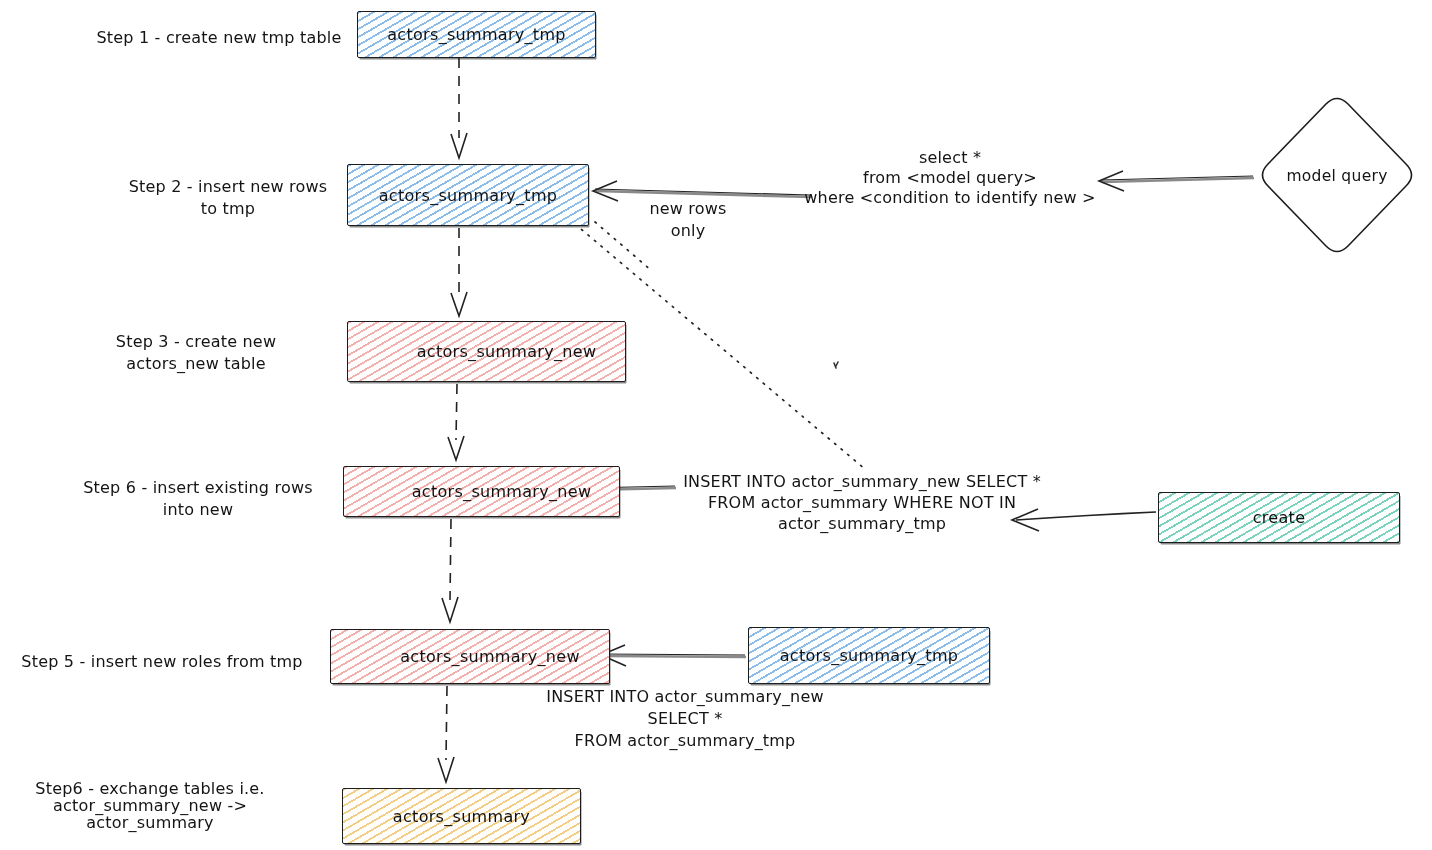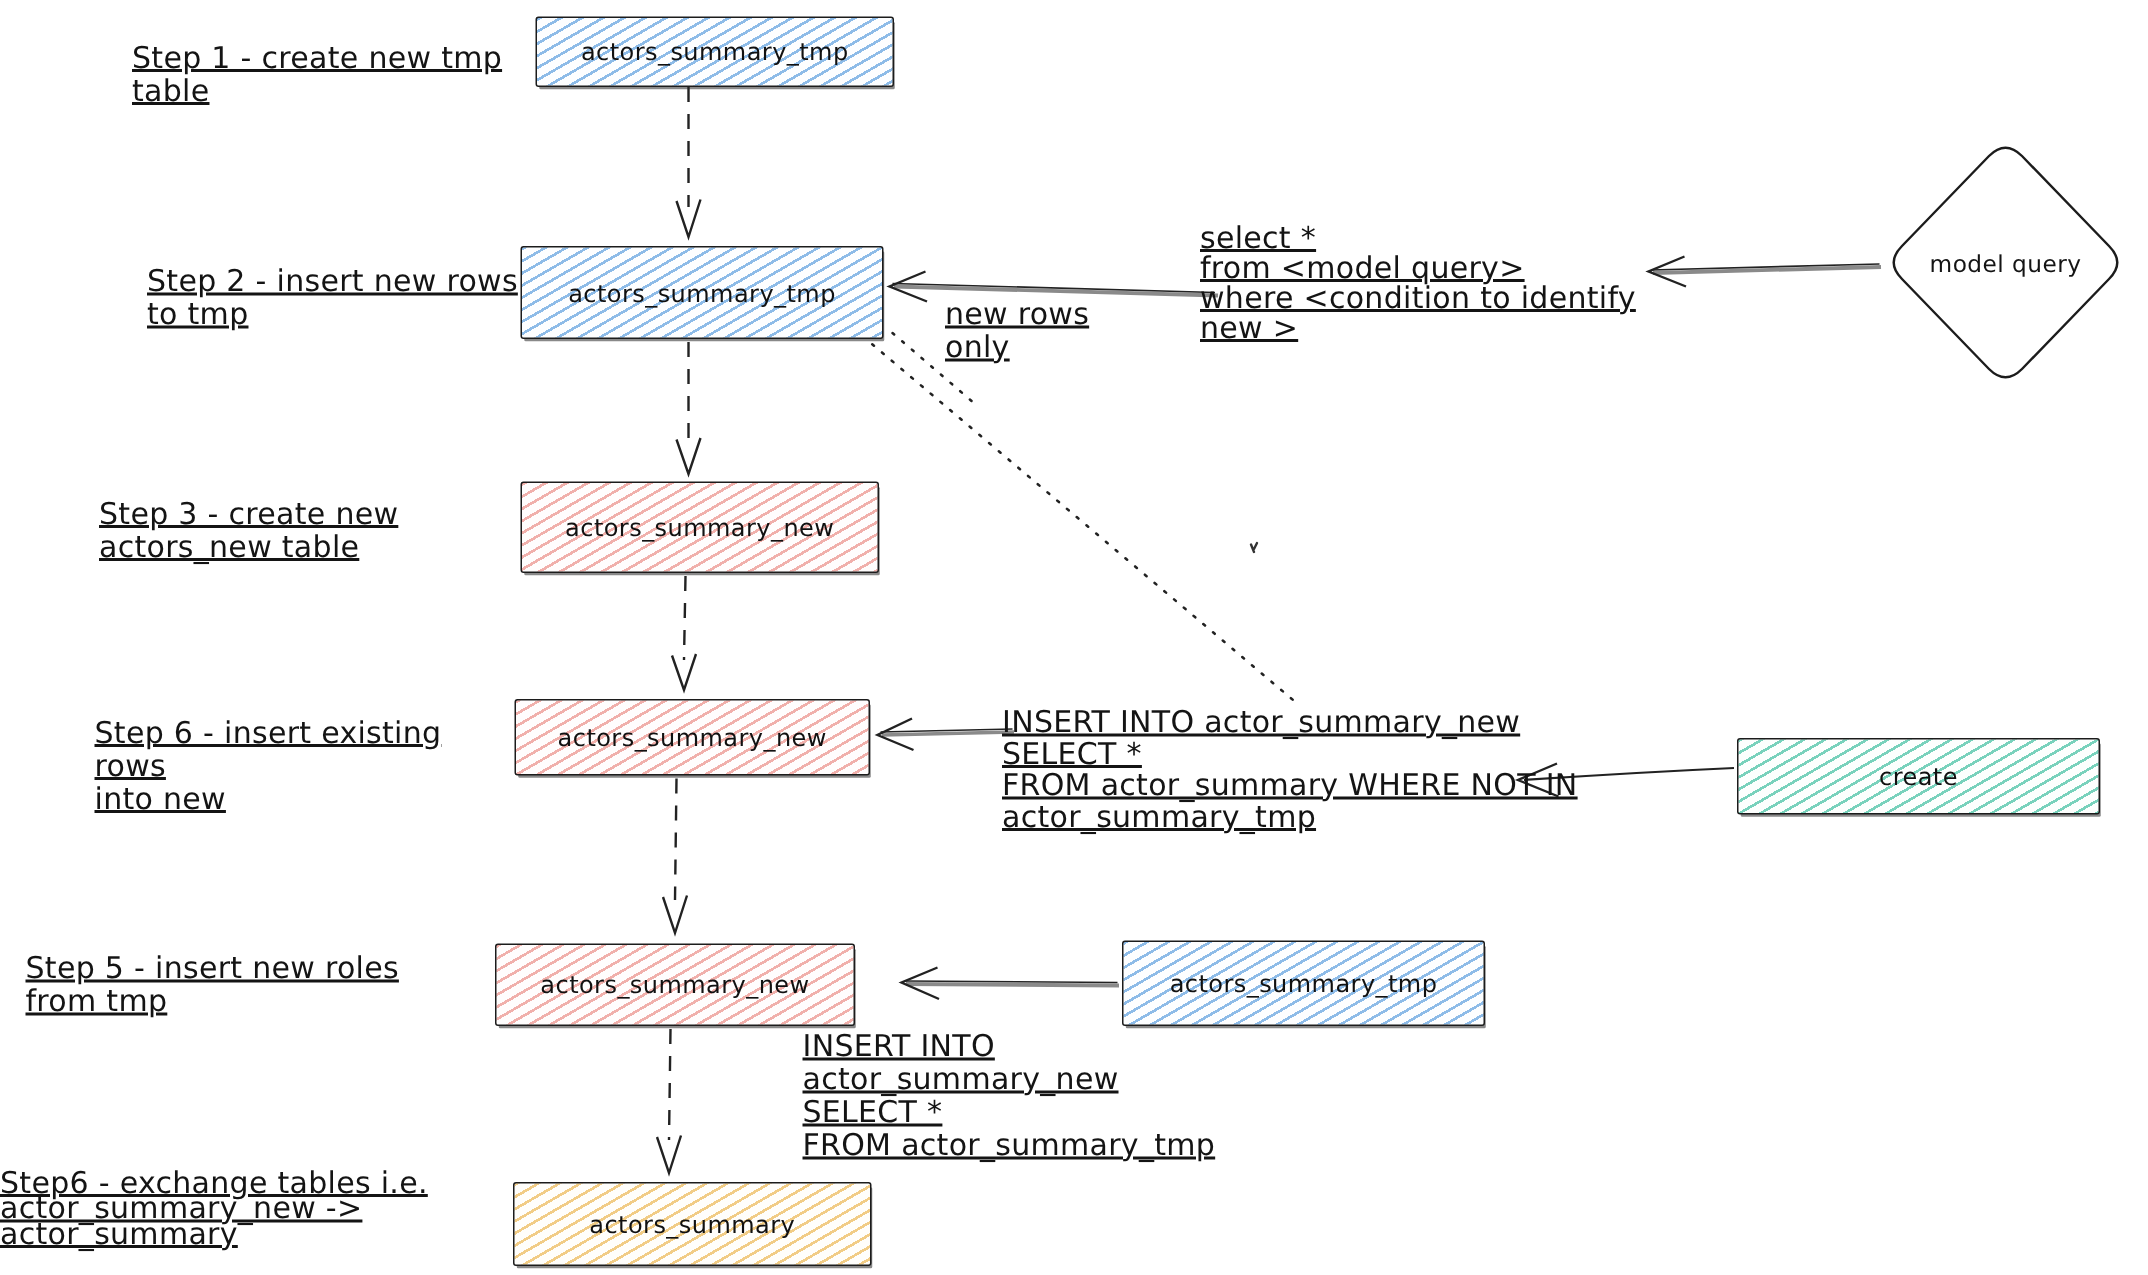--- a/index.html
+++ b/index.html
@@ -33,39 +33,39 @@
     letter-spacing: 0.3px;
     box-shadow: 1.5px 2.5px 0 -1px rgba(40,40,40,0.55);
   }
   .hatch-blue {
     background: repeating-linear-gradient(150deg,
       rgba(122,176,228,0.85) 0 1.8px, rgba(255,255,255,0) 1.8px 7px), #fdfeff;
   }
   .hatch-pink {
     background: repeating-linear-gradient(150deg,
       rgba(236,150,144,0.75) 0 1.8px, rgba(255,255,255,0) 1.8px 7px), #fffdfd;
+    padding-left: 40px;
   }
   .hatch-green {
     background: repeating-linear-gradient(150deg,
       rgba(88,199,172,0.8) 0 1.8px, rgba(255,255,255,0) 1.8px 7px), #fdfffe;
   }
   .hatch-yellow {
     background: repeating-linear-gradient(150deg,
       rgba(240,199,121,0.9) 0 1.8px, rgba(255,255,255,0) 1.8px 7px), #fffefb;
   }
   
   .note {
     position: absolute;
     white-space: pre-line;
-    text-align: left;
-    font-size: 20px;
+    text-align: center;
+    font-size: 16px;
     line-height: 22px;
     color: #141414;
     letter-spacing: 0.2px;
-    text-decoration: underline;
   }
   .lh17 { line-height: 17px; }
   .lh20 { line-height: 20px; }
   .lh21 { line-height: 21px; }
   .dtext {
     font-size: 15.5px;
     fill: #141414;
     letter-spacing: 0.3px;
   }
 </style>
@@ -172,21 +172,21 @@
     <span>actors_summary</span>
   </div>
 
   <div class="note" style="left:88px; top:27px; width:262px;">Step 1 - create new tmp table</div>
   <div class="note" style="left:98px; top:176px; width:260px;">Step 2 - insert new rows
 to tmp</div>
   <div class="note" style="left:66px; top:331px; width:260px;">Step 3 - create new
 actors_new table</div>
   <div class="note" style="left:63px; top:477px; width:270px;">Step 6 - insert existing rows
 into new</div>
-  <div class="note" style="left:17px; top:634px; width:290px;">Step 5 - insert new roles from tmp</div>
+  <div class="note" style="left:17px; top:651px; width:290px;">Step 5 - insert new roles from tmp</div>
   <div class="note lh17" style="left:0px; top:780px; width:300px;">Step6 - exchange tables i.e.
 actor_summary_new -&gt; actor_summary</div>
 
   <div class="note lh20" style="left:800px; top:148px; width:300px;">select *
 from &lt;model query&gt;
 where &lt;condition to identify new &gt;</div>
   <div class="note" style="left:630px; top:198px; width:116px;">new rows only</div>
   <div class="note" style="left:535px; top:686px; width:300px;">INSERT INTO actor_summary_new
 SELECT *
 FROM actor_summary_tmp</div>

